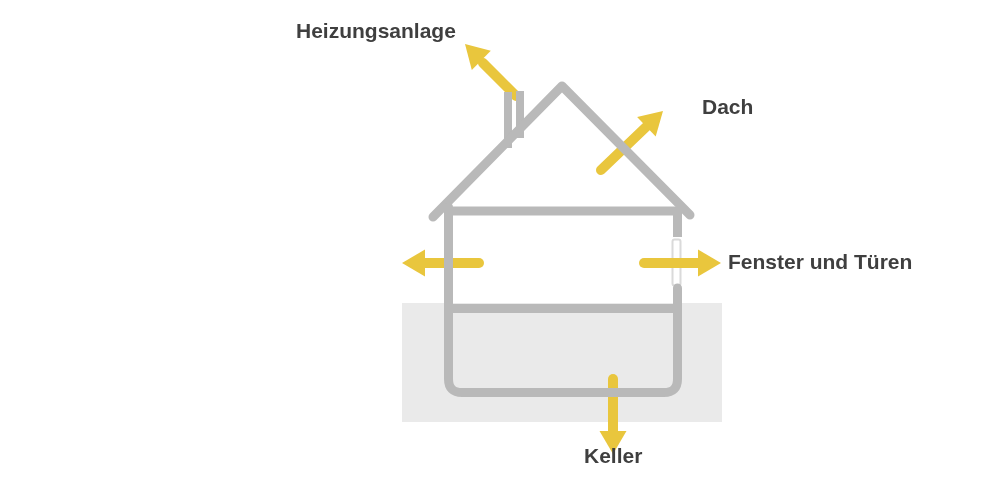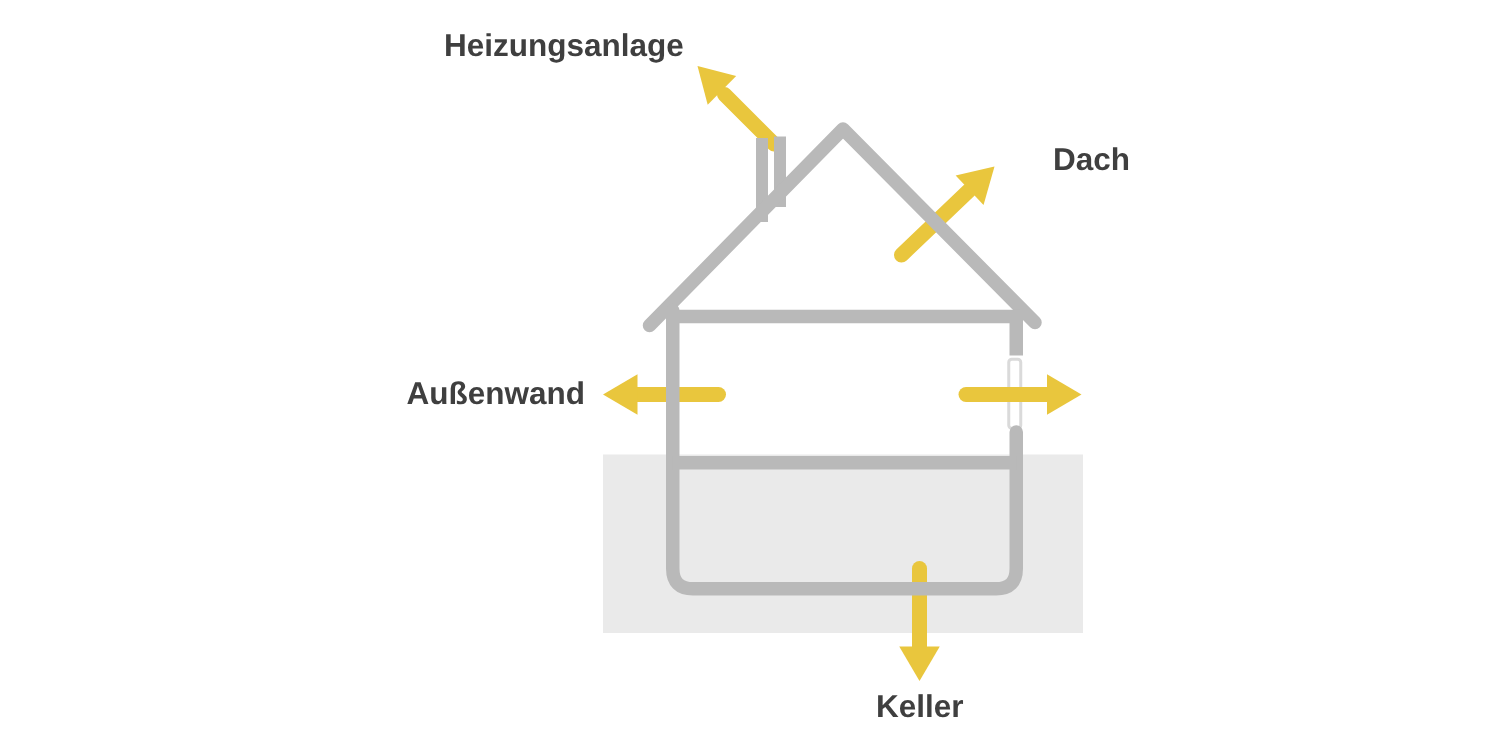--- a/index.html
+++ b/index.html
@@ -82,18 +82,18 @@
     <path class="house-line w9 round" d="M448.5,207 L448.5,379 Q448.5,392.5 462,392.5 L664,392.5 Q677.5,392.5 677.5,379 L677.5,288"></path>
     <path class="house-line w9" d="M677.5,237 L677.5,207"></path>
 
     <path class="house-line w9" d="M448.5,308.5 L677.5,308.5"></path>
   </svg>
 
   <div class="label" style="left:296px;top:19px;">Heizungsanlage</div>
 
   <div class="label" style="left:702px;top:95px;">Dach</div>
 
-  <div class="label" style="left:271px;top:251px;">Außenwand</div>
 
+  <div class="label" style="left:728px;top:250px;">Fenster und Türen</div>
 
-  <div class="label" style="left:584px;top:460px;">Keller</div>
+  <div class="label" style="left:584px;top:444px;">Keller</div>
 
 </div>
 
 </body></html>

